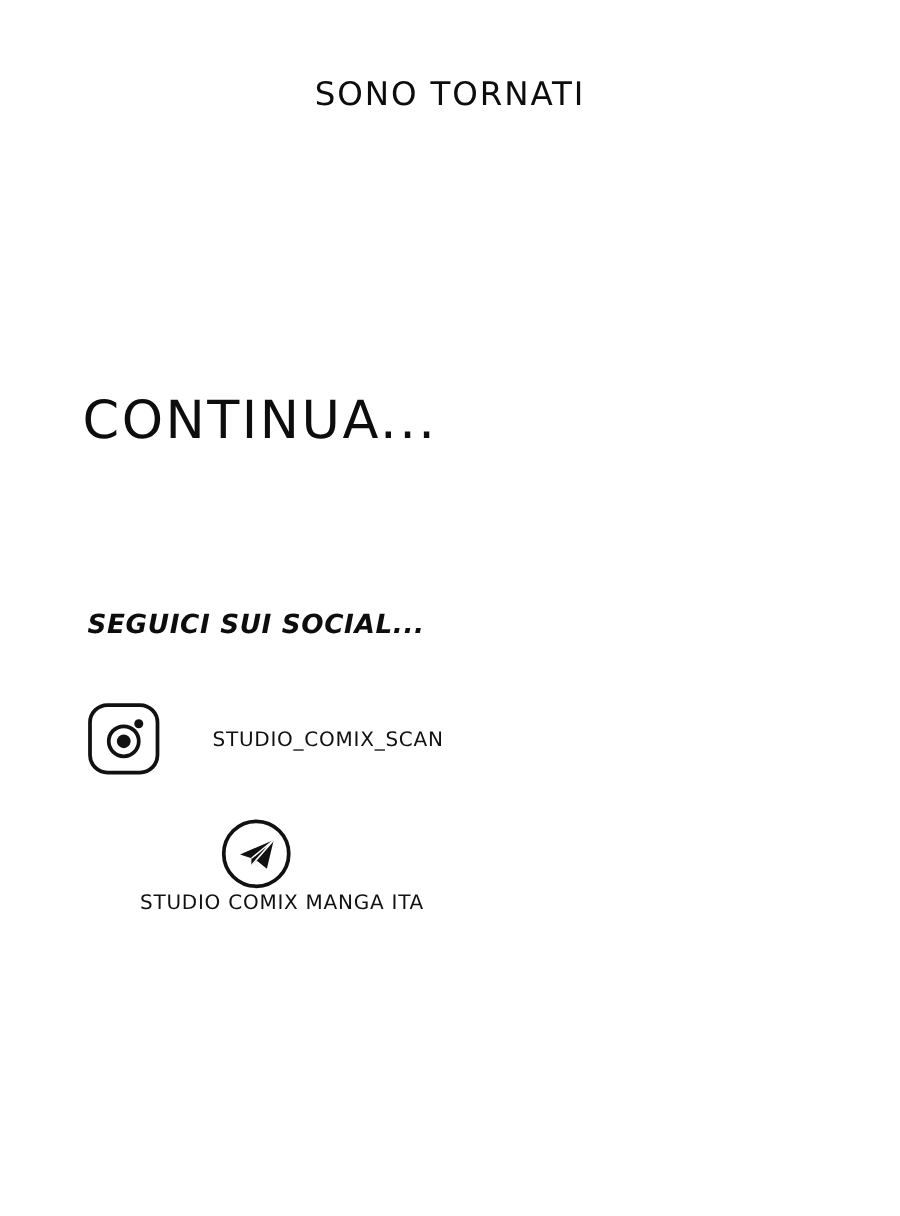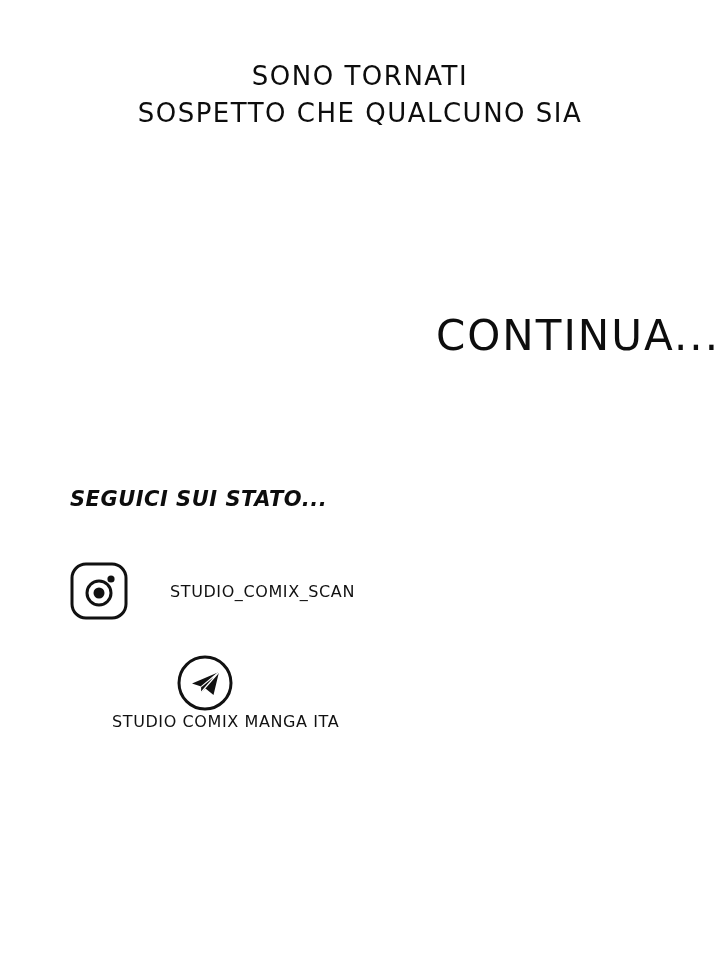--- a/index.html
+++ b/index.html
@@ -40,22 +40,22 @@
     display: block;
     white-space: nowrap;
   }
 
   
   .continua {
     position: absolute;
     top: 312px;
     left: 0;
     width: 720px;
-    text-align: right;
-    padding-left: 86px;
+    text-align: left;
+    padding-left: 66px;
     box-sizing: border-box;
     font-family: "DejaVu Sans", sans-serif;
     font-size: 42px;
     line-height: 48px;
     letter-spacing: 2px;
     color: #0d0d0d;
   }
 
   
   .follow-heading {
@@ -98,26 +98,25 @@
     white-space: nowrap;
   }
 </style>
 </head>
 <body>
 
 <div class="page">
 
   <div class="narration">
     <span class="line">SONO TORNATI</span>
-    <span class="line">SOSPETTO CHE QUALCUNO SIA</span>
   </div>
 
   <div class="continua">CONTINUA...</div>
 
-  <div class="follow-heading">SEGUICI SUI STATO...</div>
+  <div class="follow-heading">SEGUICI SUI SOCIAL...</div>
 
   <div class="social-row row-1">
     <span class="social-icon">
       <svg width="58" height="58" viewBox="0 0 58 58" xmlns="http://www.w3.org/2000/svg">
         <rect x="2" y="2" width="54" height="54" rx="14" ry="14" fill="#ffffff" stroke="#111111" stroke-width="3"></rect>
         <circle cx="29" cy="31" r="12" fill="#ffffff" stroke="#111111" stroke-width="3"></circle>
         <circle cx="29" cy="31" r="5.5" fill="#111111"></circle>
         <circle cx="41" cy="17" r="3.6" fill="#111111"></circle>
       </svg>
     </span>

